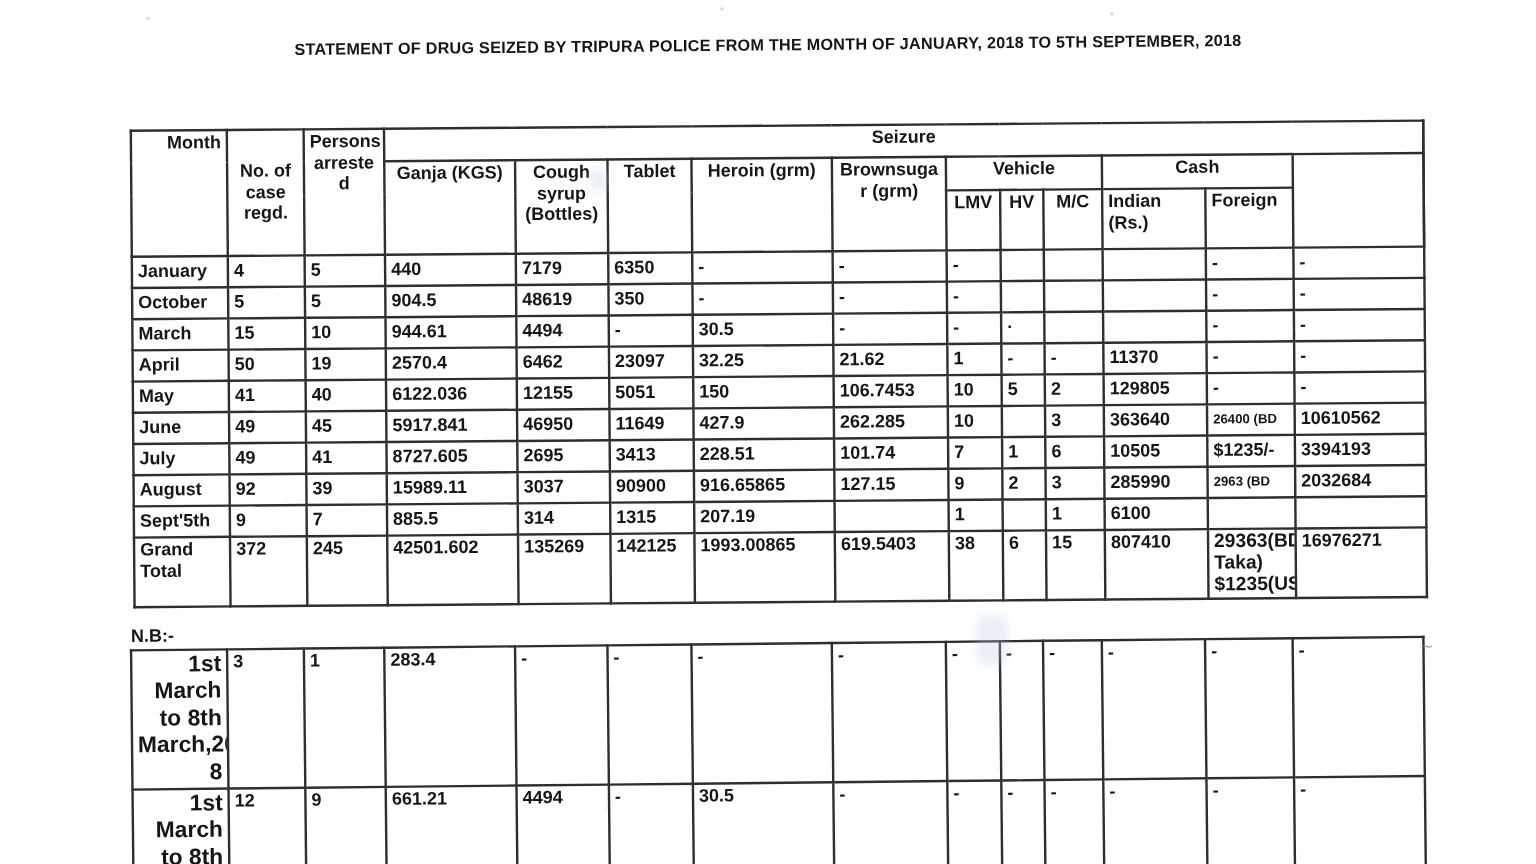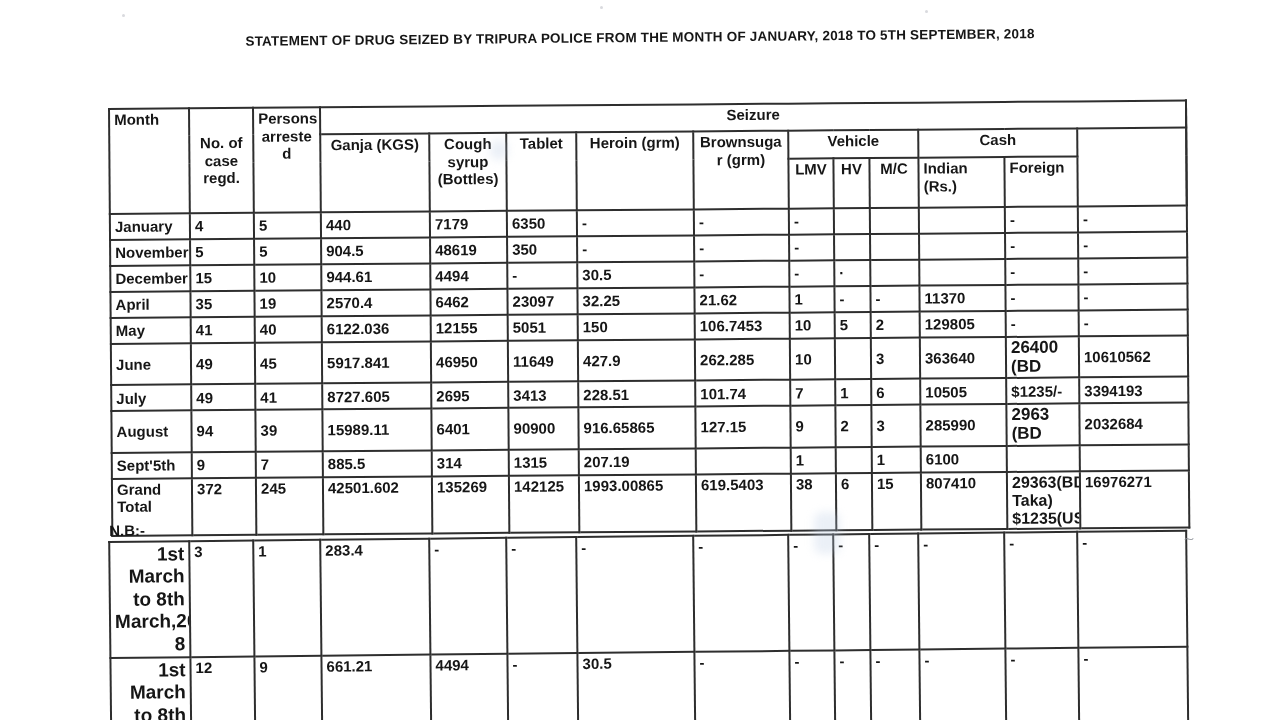--- a/index.html
+++ b/index.html
@@ -22,29 +22,29 @@
   }
   
   .main-table {
     position:absolute; left:108px; top:108px; width:1077px;
     transform:rotate(-0.45deg); transform-origin:left top;
   }
   .main-table thead tr:nth-child(1){ height:27px; }
   .main-table thead tr:nth-child(2){ height:28px; }
   .main-table thead tr:nth-child(3){ height:50px; }
   .main-table thead th { vertical-align:top; text-align:center; }
-  .main-table thead th.h-month { text-align:left;margin-left:40px; }
+  .main-table thead th.h-month { text-align:right;margin-left:40px; }
   .main-table thead th.h-cases { vertical-align:middle; }
   .main-table thead th.h-indian, .main-table thead th.h-foreign { text-align:left; }
   .main-table tbody tr { height:26px; }
   .main-table tbody td { vertical-align:middle; text-align:left; }
   .main-table tbody tr:last-child { height:48px; }
   .main-table tbody tr:last-child td { vertical-align:top; }
   td.dash { text-align:center; }
-  td.small { font-size:17px; line-height:1.1; }
+  td.small { font-size:11px; line-height:1.1; }
   td.tiny  { font-size:16px; line-height:1.12; }
   
   .nb-wrap {
     position:absolute; left:108px; top:522px; width:1090px;
     transform:rotate(-0.6deg); transform-origin:left top;
   }
   .nb-label { font-weight:700; font-size:15px; margin:0 0 2px 1px; }
   .nb-table { width:1077px; }
   .nb-table tr:nth-child(1){ height:82px; }
   .nb-table tr:nth-child(2){ height:86px; }
@@ -128,54 +128,54 @@
     <td class="dash">-</td>
     <td class="dash">-</td>
     <td class="dash">-</td>
     <td></td>
     <td></td>
     <td></td>
     <td class="dash">-</td>
     <td class="dash">-</td>
   </tr>
       <tr>
-    <td>November</td>
+    <td>October</td>
     <td>5</td>
     <td>5</td>
     <td>904.5</td>
     <td>48619</td>
     <td>350</td>
     <td class="dash">-</td>
     <td class="dash">-</td>
     <td class="dash">-</td>
     <td></td>
     <td></td>
     <td></td>
     <td class="dash">-</td>
     <td class="dash">-</td>
   </tr>
       <tr>
-    <td>December</td>
+    <td>March</td>
     <td>15</td>
     <td>10</td>
     <td>944.61</td>
     <td>4494</td>
     <td class="dash">-</td>
     <td>30.5</td>
     <td class="dash">-</td>
     <td class="dash">-</td>
     <td class="dash">·</td>
     <td></td>
     <td></td>
     <td class="dash">-</td>
     <td class="dash">-</td>
   </tr>
       <tr>
     <td>April</td>
-    <td>35</td>
+    <td>50</td>
     <td>19</td>
     <td>2570.4</td>
     <td>6462</td>
     <td>23097</td>
     <td>32.25</td>
     <td>21.62</td>
     <td>1</td>
     <td class="dash">-</td>
     <td class="dash">-</td>
     <td>11370</td>
@@ -225,24 +225,24 @@
     <td>101.74</td>
     <td>7</td>
     <td>1</td>
     <td>6</td>
     <td>10505</td>
     <td>$1235/-</td>
     <td>3394193</td>
   </tr>
       <tr>
     <td>August</td>
-    <td>94</td>
+    <td>92</td>
     <td>39</td>
     <td>15989.11</td>
-    <td>6401</td>
+    <td>3037</td>
     <td>90900</td>
     <td>916.65865</td>
     <td>127.15</td>
     <td>9</td>
     <td>2</td>
     <td>3</td>
     <td>285990</td>
     <td class="small">2963 (BD</td>
     <td>2032684</td>
   </tr>

